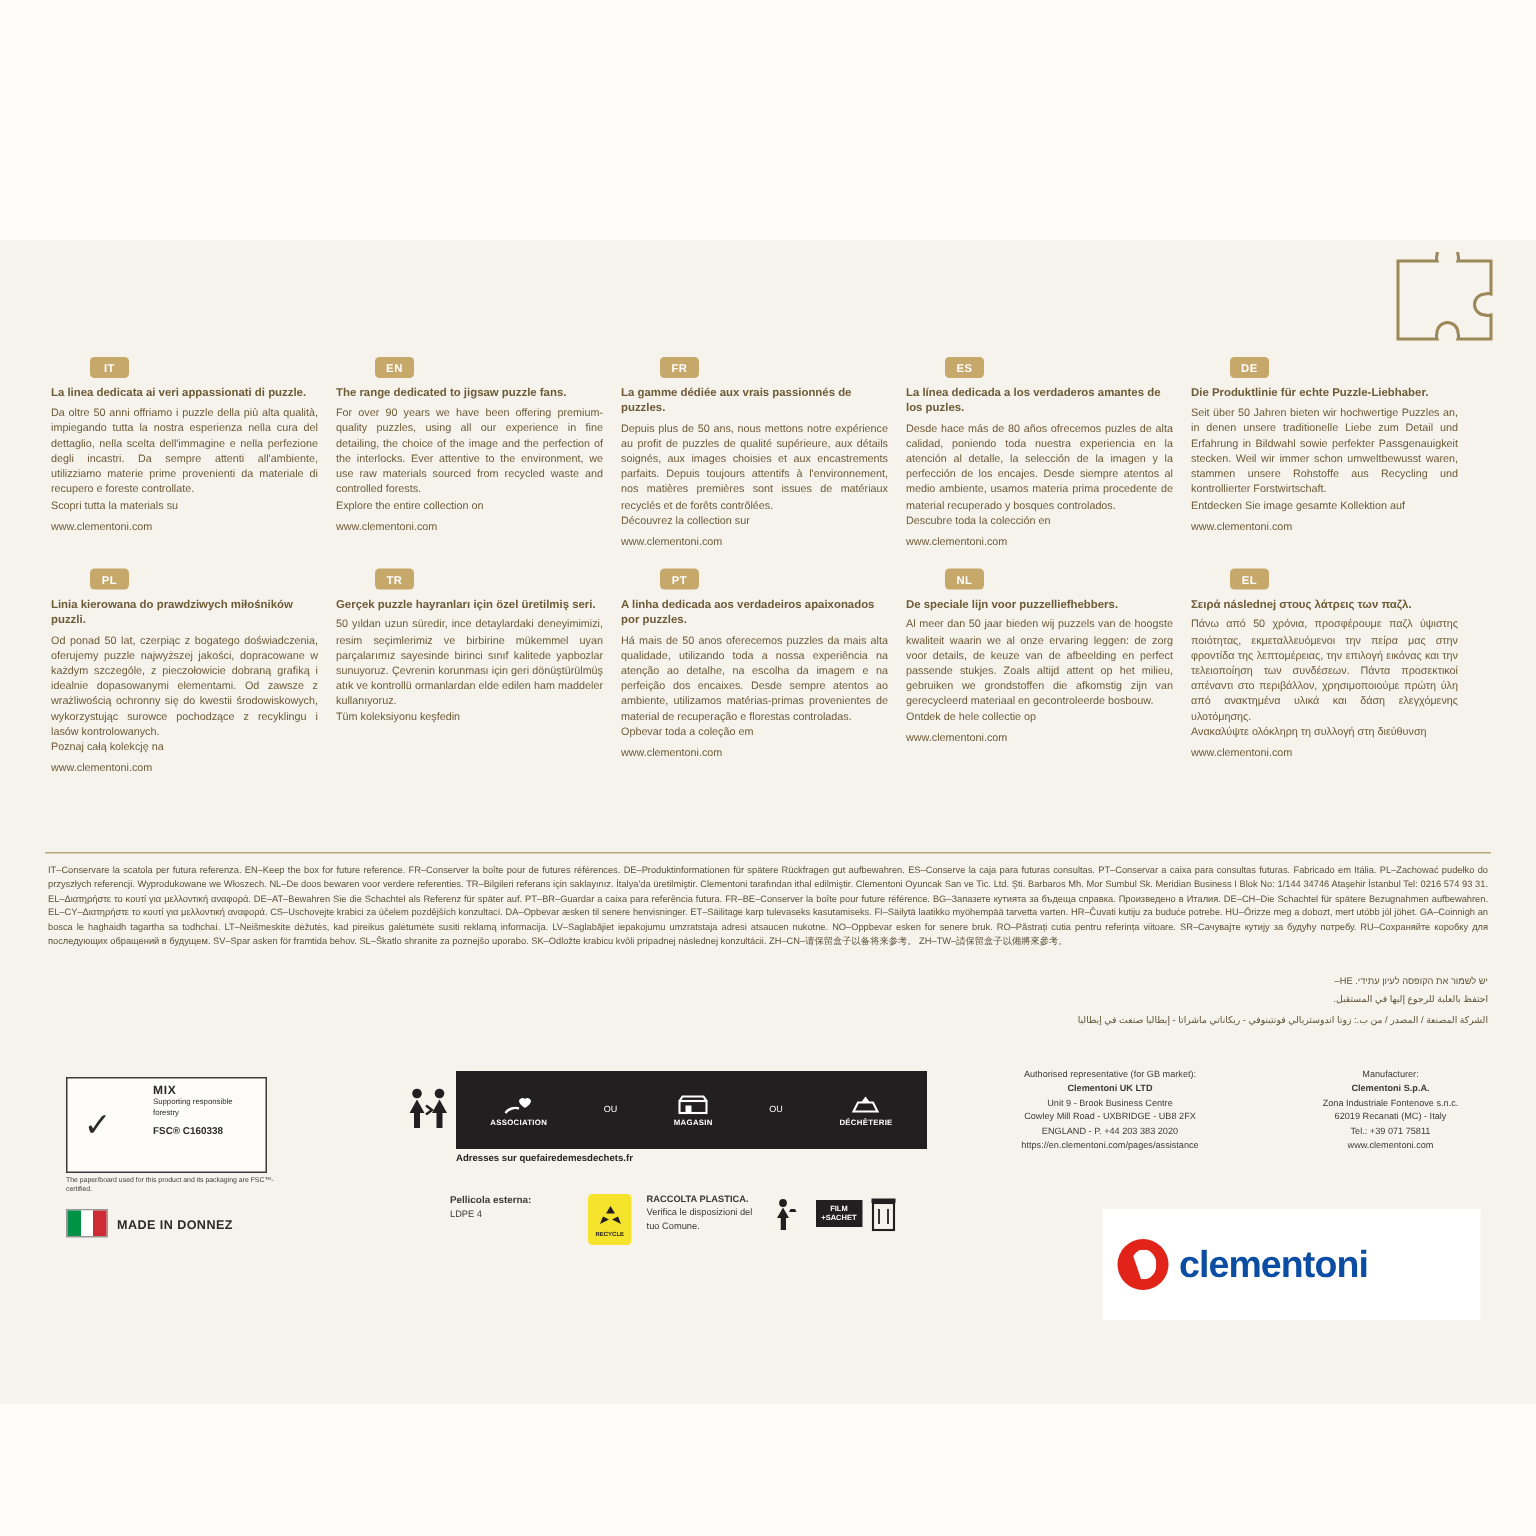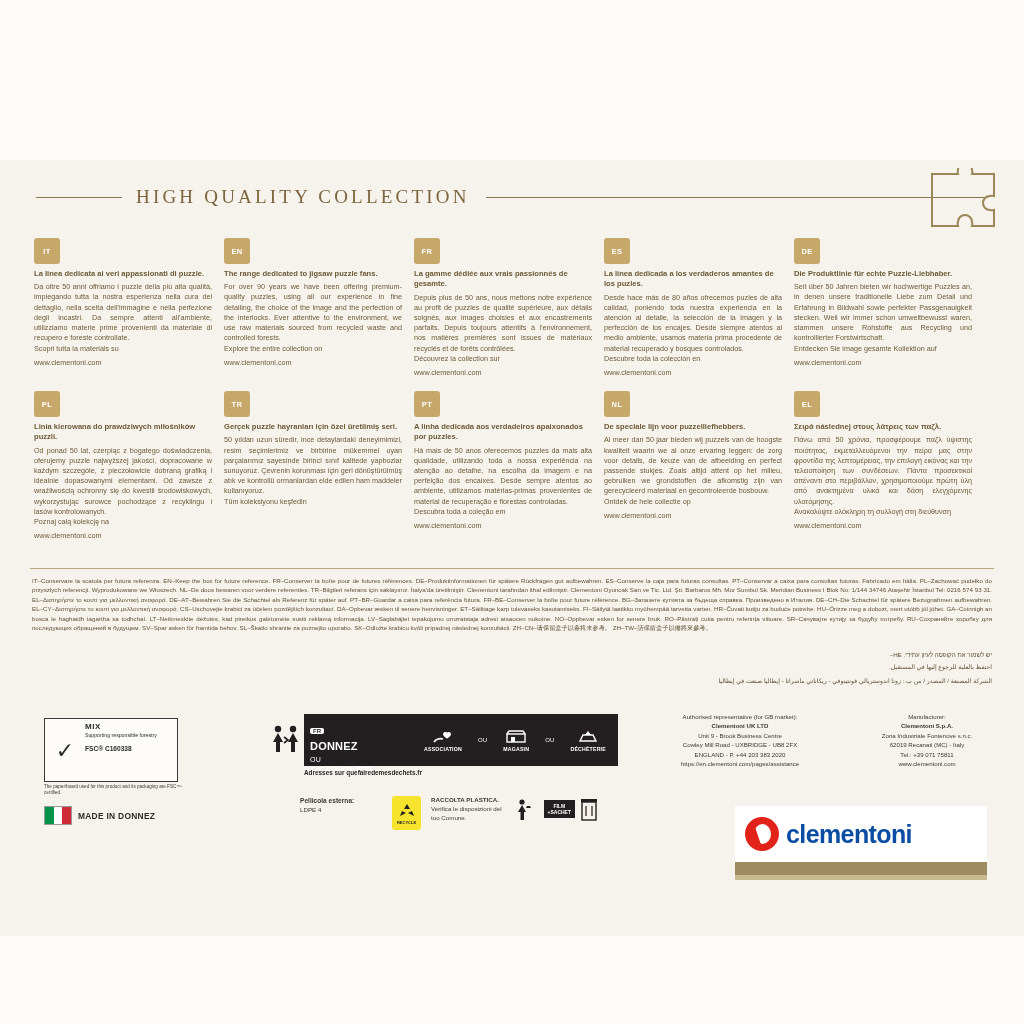--- a/index.html
+++ b/index.html
@@ -18,38 +18,38 @@
   .title{font-family:"Liberation Serif",serif;font-size:19px;letter-spacing:3.2px;color:#7c6640;white-space:nowrap;}
 
   
   .piece{position:absolute;right:26px;top:168px;width:70px;height:62px;}
 
   
   .grid{position:absolute;left:34px;top:238px;width:960px;}
   .row{display:flex;gap:12px;}
   .row.second{margin-top:14px;}
   .col{width:178px;}
-  .tag{width:26px;height:26px;border-radius:3px;background:#c6a86b;color:#ffffff;font-size:7.5px;font-weight:bold;letter-spacing:.4px;display:flex;align-items:center;justify-content:center;margin-bottom:5px;}
+  .tag{width:26px;height:14px;border-radius:3px;background:#c6a86b;color:#ffffff;font-size:7.5px;font-weight:bold;letter-spacing:.4px;display:flex;align-items:center;justify-content:center;margin-bottom:5px;margin-left:26px;}
   .head{font-size:7.6px;font-weight:bold;color:#6d5a37;line-height:1.35;margin-bottom:3px;}
   .body{font-size:7.2px;line-height:1.42;color:#6d5a37;text-align:justify;}
   .link{font-size:7.2px;color:#6d5a37;margin-top:4px;display:block;}
 
   
   .divider{position:absolute;left:30px;top:568px;width:964px;height:1px;background:#b9a77f;}
 
   
   .fineprint{position:absolute;left:32px;top:576px;width:960px;font-size:6.2px;line-height:1.52;color:#5f5137;text-align:justify;}
   .fine-he{position:absolute;left:32px;top:650px;width:960px;font-size:6.2px;line-height:1.5;color:#5f5137;text-align:right;direction:rtl;}
   .fine-ar{position:absolute;left:32px;top:662px;width:960px;font-size:6.2px;line-height:1.5;color:#5f5137;text-align:right;direction:rtl;}
   .fine-ar2{position:absolute;left:32px;top:676px;width:960px;font-size:6.2px;line-height:1.5;color:#5f5137;text-align:right;direction:rtl;}
 
   
   .fsc{position:absolute;left:44px;top:718px;width:132px;height:62px;border:1px solid #3a3a38;background:#fdfcf9;display:flex;}
   .fsc .tick{width:40px;display:flex;align-items:center;justify-content:center;font-size:22px;color:#2b2b29;font-family:"DejaVu Sans",sans-serif;}
-  .fsc .txt{flex:1;padding:3px 4px 0 0;color:#2b2b29;}
+  .fsc .txt{flex:1;padding:3px 4px 0 0;color:#2b2b29;margin-left:17px;}
   .fsc .mix{font-size:8px;font-weight:bold;letter-spacing:.5px;}
   .fsc .sub{font-size:5.2px;line-height:1.25;margin-top:1px;}
   .fsc .code{font-size:6.6px;font-weight:bold;margin-top:6px;}
   .fsc-note{position:absolute;left:44px;top:784px;width:140px;font-size:4.6px;line-height:1.3;color:#3a3a38;}
 
   
   .mii{position:absolute;left:44px;top:806px;display:flex;align-items:center;gap:6px;}
   .flag{width:26px;height:17px;display:flex;border:1px solid #999;}
   .flag i{display:block;height:100%;flex:1;}
   .mii-text{font-size:8.4px;font-weight:bold;color:#2b2b29;letter-spacing:.3px;}
@@ -78,41 +78,36 @@
   .film .tagbox{background:#231f20;color:#fff;font-size:5px;font-weight:bold;padding:3px 4px;line-height:1.25;text-align:center;}
 
   
   .addr-uk{position:absolute;left:640px;top:712px;width:200px;text-align:center;font-size:6.1px;line-height:1.55;color:#3a3a38;}
   .addr-uk .hd{font-size:6.1px;}
   .addr-uk .nm{font-weight:bold;}
   .addr-mf{position:absolute;left:852px;top:712px;width:150px;text-align:center;font-size:6.1px;line-height:1.55;color:#3a3a38;}
   .addr-mf .nm{font-weight:bold;}
 
   
-  .logo{position:absolute;left:735px;top:806px;width:252px;height:74px;background:#ffffff;display:flex;flex-direction:column;}
+  .logo{position:absolute;left:735px;top:806px;width:252px;height:74px;background:#ffffff;display:flex;flex-direction:row;}
   .logo-main{flex:1;background:#ffffff;display:flex;align-items:center;padding-left:10px;}
   .logo-mark{width:34px;height:34px;border-radius:50%;background:#e2231a;position:relative;margin-right:7px;}
   .logo-mark:after{content:"";position:absolute;left:9px;top:7px;width:17px;height:20px;border-radius:50%;background:#ffffff;clip-path:polygon(0 0,100% 0,100% 100%,40% 100%);}
   .logo-word{font-family:"Liberation Sans",sans-serif;font-size:25px;font-weight:bold;color:#0a4da2;letter-spacing:-.6px;}
   .logo-bar{height:13px;background:#9e8b5f;}
   .logo-bar2{height:5px;background:#c9b98e;}
 </style>
 </head>
 <body>
 
 <div id="page">
   <div class="sheet"></div>
   <div class="band-top"></div>
   <div class="band-bottom"></div>
 
-  <div class="title-row">
-    <div class="rule left"></div>
-    <div class="title">HIGH QUALITY COLLECTION</div>
-    <div class="rule right"></div>
-  </div>
 
   <svg class="piece" viewBox="0 0 70 62">
     <path d="M4 6 H30 a6 6 0 0 1 0 -4 a7 7 0 0 1 14 0 a6 6 0 0 1 0 4 H66 V28 a6 6 0 0 0 -4 0 a7 7 0 0 0 0 14 a6 6 0 0 0 4 0 V58 H44 a6 6 0 0 0 0 -4 a7 7 0 0 0 -14 0 a6 6 0 0 0 0 4 H4 Z" fill="none" stroke="#9c8759" stroke-width="2"></path>
   </svg>
 
   <div class="grid">
     <div class="row">
       <div class="col">
         <div class="tag">IT</div>
         <div class="head">La linea dedicata ai veri appassionati di puzzle.</div>
@@ -122,21 +117,21 @@
       </div>
       <div class="col">
         <div class="tag">EN</div>
         <div class="head">The range dedicated to jigsaw puzzle fans.</div>
         <div class="body">For over 90 years we have been offering premium-quality puzzles, using all our experience in fine detailing, the choice of the image and the perfection of the interlocks. Ever attentive to the environment, we use raw materials sourced from recycled waste and controlled forests.</div>
         <div class="body">Explore the entire collection on</div>
         <span class="link">www.clementoni.com</span>
       </div>
       <div class="col">
         <div class="tag">FR</div>
-        <div class="head">La gamme dédiée aux vrais passionnés de gesamte.</div>
+        <div class="head">La gamme dédiée aux vrais passionnés de puzzles.</div>
         <div class="body">Depuis plus de 50 ans, nous mettons notre expérience au profit de puzzles de qualité supérieure, aux détails soignés, aux images choisies et aux encastrements parfaits. Depuis toujours attentifs à l'environnement, nos matières premières sont issues de matériaux recyclés et de forêts contrôlées.</div>
         <div class="body">Découvrez la collection sur</div>
         <span class="link">www.clementoni.com</span>
       </div>
       <div class="col">
         <div class="tag">ES</div>
         <div class="head">La línea dedicada a los verdaderos amantes de los puzles.</div>
         <div class="body">Desde hace más de 80 años ofrecemos puzles de alta calidad, poniendo toda nuestra experiencia en la atención al detalle, la selección de la imagen y la perfección de los encajes. Desde siempre atentos al medio ambiente, usamos materia prima procedente de material recuperado y bosques controlados.</div>
         <div class="body">Descubre toda la colección en</div>
         <span class="link">www.clementoni.com</span>
@@ -161,21 +156,21 @@
       <div class="col">
         <div class="tag">TR</div>
         <div class="head">Gerçek puzzle hayranları için özel üretilmiş seri.</div>
         <div class="body">50 yıldan uzun süredir, ince detaylardaki deneyimimizi, resim seçimlerimiz ve birbirine mükemmel uyan parçalarımız sayesinde birinci sınıf kalitede yapbozlar sunuyoruz. Çevrenin korunması için geri dönüştürülmüş atık ve kontrollü ormanlardan elde edilen ham maddeler kullanıyoruz.</div>
         <div class="body">Tüm koleksiyonu keşfedin</div>
       </div>
       <div class="col">
         <div class="tag">PT</div>
         <div class="head">A linha dedicada aos verdadeiros apaixonados por puzzles.</div>
         <div class="body">Há mais de 50 anos oferecemos puzzles da mais alta qualidade, utilizando toda a nossa experiência na atenção ao detalhe, na escolha da imagem e na perfeição dos encaixes. Desde sempre atentos ao ambiente, utilizamos matérias-primas provenientes de material de recuperação e florestas controladas.</div>
-        <div class="body">Descubra toda a coleção em</div>
+        <div class="body">Opbevar toda a coleção em</div>
         <span class="link">www.clementoni.com</span>
       </div>
       <div class="col">
         <div class="tag">NL</div>
         <div class="head">De speciale lijn voor puzzelliefhebbers.</div>
         <div class="body">Al meer dan 50 jaar bieden wij puzzels van de hoogste kwaliteit waarin we al onze ervaring leggen: de zorg voor details, de keuze van de afbeelding en perfect passende stukjes. Zoals altijd attent op het milieu, gebruiken we grondstoffen die afkomstig zijn van gerecycleerd materiaal en gecontroleerde bosbouw.</div>
         <div class="body">Ontdek de hele collectie op</div>
         <span class="link">www.clementoni.com</span>
       </div>
       <div class="col">
@@ -219,28 +214,20 @@
       <div class="tri-people">
         <svg width="30" height="34" viewBox="0 0 30 34">
           <circle cx="7" cy="6" r="3.2" fill="#231f20"></circle>
           <path d="M7 10 l-5 9 h3 v10 h4 V19 h3 z" fill="#231f20"></path>
           <circle cx="22" cy="6" r="3.2" fill="#231f20"></circle>
           <path d="M22 10 l5 9 h-3 v10 h-4 V19 h-3 z" fill="#231f20"></path>
           <path d="M13 14 l4 3 -4 3" fill="none" stroke="#231f20" stroke-width="1.6"></path>
         </svg>
       </div>
       <div class="tri-main">
-        <div class="tri-left">
-          <span class="tri-fr">FR</span>
-          <div class="tri-don">
-            <span>DONNEZ</span><br>
-            <span style="font-size:7px;font-weight:normal">OU</span><br>
-            <span>RECYCLEZ</span>
-          </div>
-        </div>
         <div class="tri-opts">
           <div class="tri-opt">
             <svg width="22" height="16" viewBox="0 0 22 16">
               <path d="M11 6 a2.4 2.4 0 0 1 4 -1.4 a2.4 2.4 0 0 1 4 1.4 c0 2.4 -4 4.6 -4 4.6 S11 8.4 11 6z" fill="#fff"></path>
               <path d="M2 14 c2 -3 6 -4 9 -3" fill="none" stroke="#fff" stroke-width="1.6"></path>
             </svg>
             <div class="lbl">ASSOCIATION</div>
           </div>
           <div class="tri-ou">OU</div>
           <div class="tri-opt">

